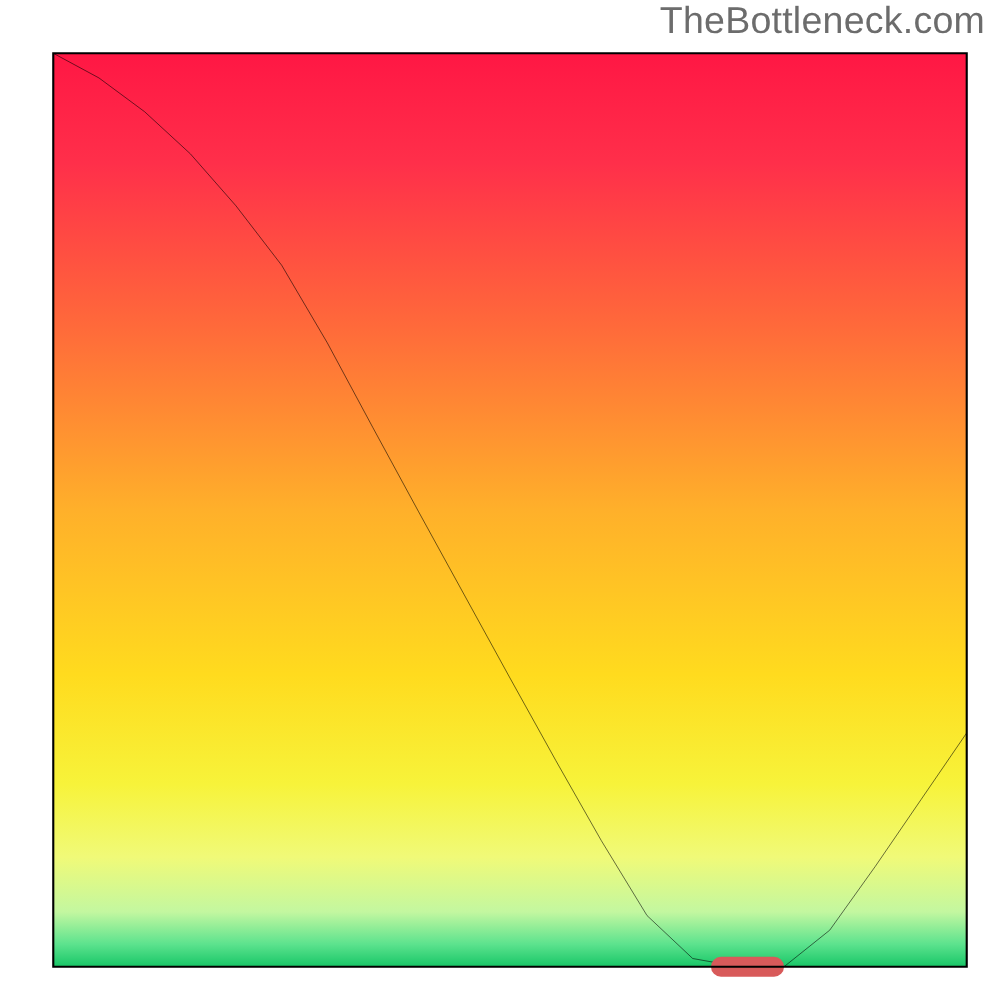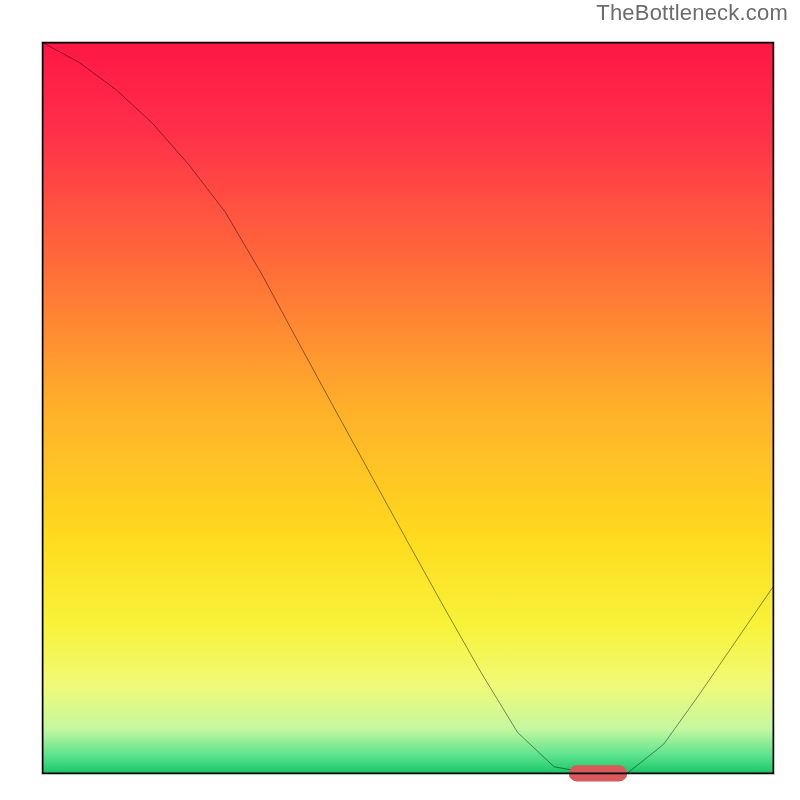--- a/index.html
+++ b/index.html
@@ -14,21 +14,21 @@
   .frame {
     position: relative;
     width: 800px;
     height: 800px;
     box-sizing: border-box;
   }
   .watermark {
     position: absolute;
     top: 0px;
     right: 12px;
-    font-size: 22px;
+    font-size: 30px;
     color: #6c6c6c;
     font-weight: 400;
     letter-spacing: 0.2px;
   }
   .plot-area {
     position: absolute;
     left: 28px;
     top: 28px;
     width: 760px;  
     height: 760px;

